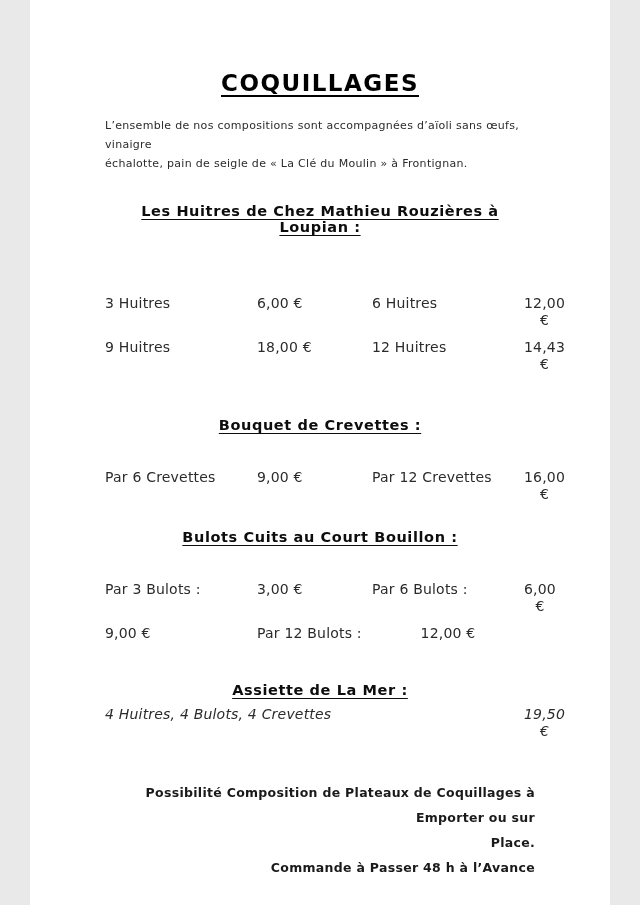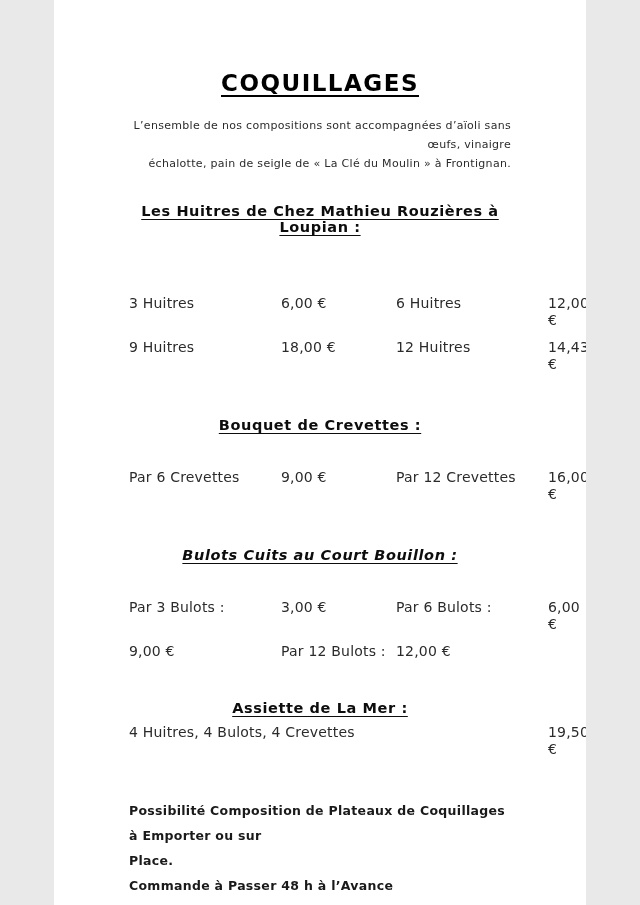--- a/index.html
+++ b/index.html
@@ -1,75 +1,75 @@
 <!DOCTYPE html>
 <html><head>
 <meta charset="utf-8">
 <style>
   html, body { margin: 0; padding: 0; background: #e9e9e9; }
   .page {
-    width: 532px;
+    width: 580px;
     height: 905px;
     margin: 0 auto;
     background: #ffffff;
     box-sizing: border-box;
     padding: 70px 75px 0 75px;
     font-family: "DejaVu Sans", sans-serif;
     color: #262626;
     overflow: hidden;
   }
   .doc-title {
     margin: 0 0 20px 0;
     text-align: center;
     font-size: 23px;
     font-weight: bold;
     letter-spacing: 1.5px;
     color: #000000;
     text-decoration: underline;
     text-underline-offset: 4px;
   }
   .intro {
-    text-align: right;
+    text-align: left;
     font-size: 11px;
     line-height: 19px;
     letter-spacing: 0.3px;
     color: #2b2b2b;
   }
   .section-heading {
     margin: 0;
     text-align: center;
     font-size: 14.5px;
     font-weight: bold;
     letter-spacing: 0.6px;
     color: #0d0d0d;
     text-decoration: underline;
     text-underline-offset: 3px;
   }
   .sh-1 { margin-top: 30px; }
   .sh-2 { margin-top: 44px; }
-  .sh-3 { margin-top: 44px; font-style: italic; }
+  .sh-3 { margin-top: 26px; }
   .sh-4 { margin-top: 40px; }
   .rows {
     display: grid;
     grid-template-columns: 152px 115px 152px 1fr;
     row-gap: 10px;
     font-size: 14px;
     line-height: 17px;
     letter-spacing: 0.2px;
     color: #2b2b2b;
   }
   .rows-1 { margin-top: 60px; }
   .rows-2 { margin-top: 36px; }
   .rows-3 { margin-top: 36px; }
-  .rows-4 { margin-top: 8px; }
-  .cell-price-right { text-align: left; }
+  .rows-4 { margin-top: 8px; font-style: italic; }
+  .cell-price-right { text-align: center; }
   .cell-span3 { grid-column: 1 / 4; }
   .notes {
     margin-top: 40px;
-    text-align: left;
+    text-align: right;
     font-size: 12.5px;
     font-weight: bold;
     line-height: 25px;
     letter-spacing: 0.3px;
     color: #1a1a1a;
   }
   .note-order { }
   .footer {
     margin-top: 52px;
     text-align: center;

